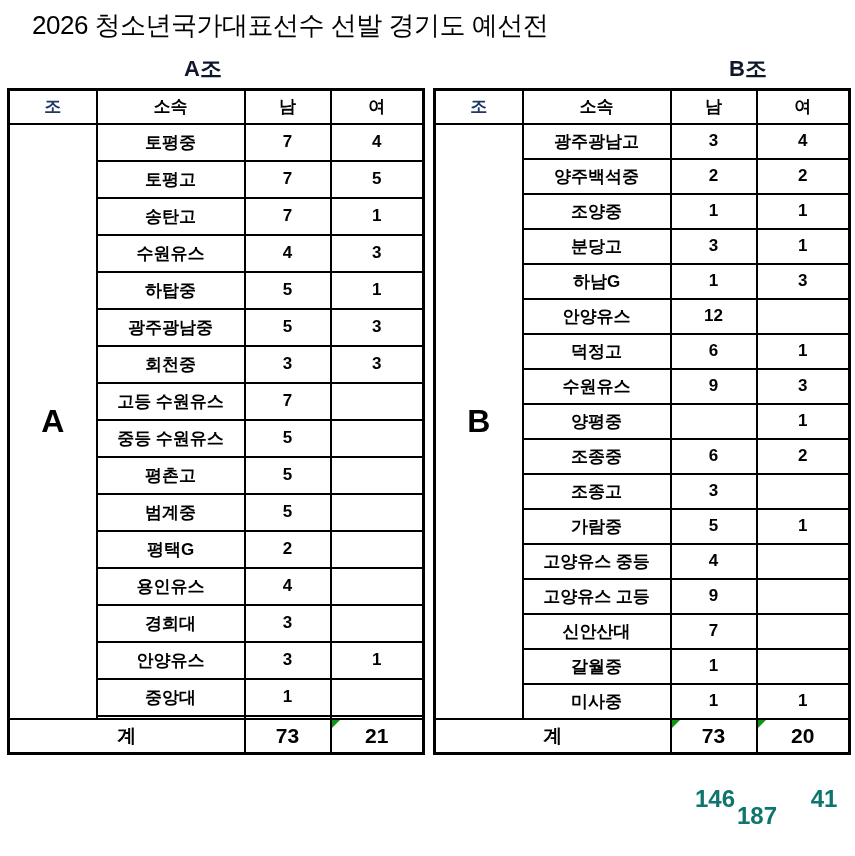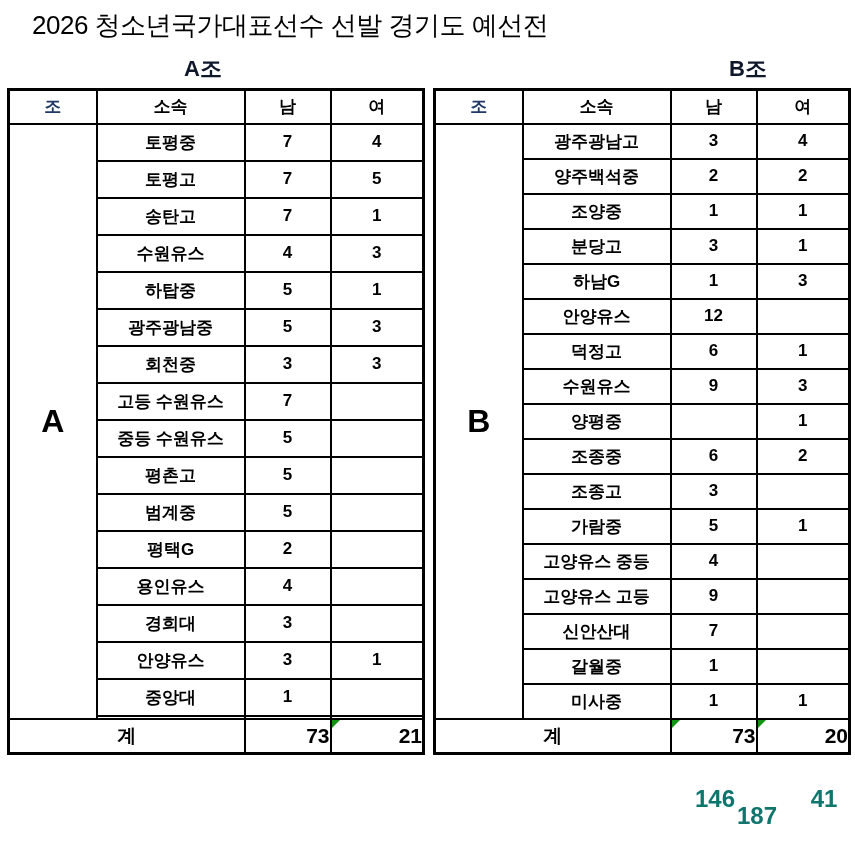--- a/index.html
+++ b/index.html
@@ -51,21 +51,21 @@
   }
   thead tr { height: 34px; }
   thead th { font-size: 17px; }
   th.hdr-group { color: #1F3864; }
 
   tbody td { font-size: 17px; }
   td.group-letter { font-size: 32px; font-weight: 800; }
 
   tfoot tr { height: 35px; }
   td.total-label { font-size: 19px; }
-  td.total-num { font-size: 21px; position: relative; text-align: right; }
+  td.total-num { font-size: 21px; position: relative; }
 
   .tri {
     position: absolute; top: 0; left: 0;
     width: 0; height: 0;
     border-top: 8px solid #149414;
     border-right: 8px solid transparent;
   }
 
   .red-num {
     position: absolute;

